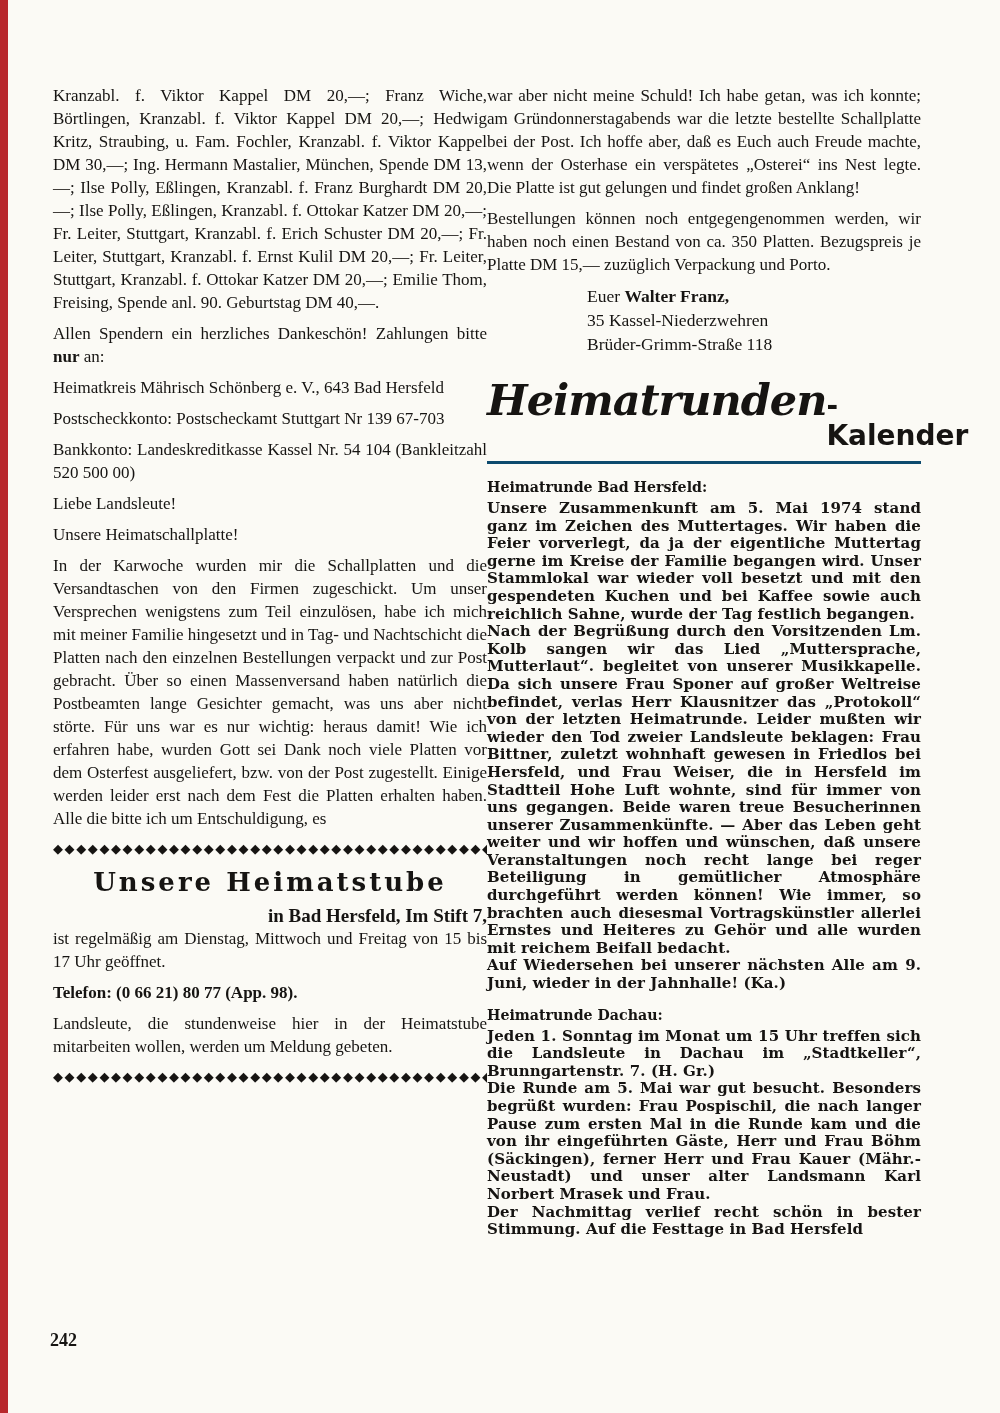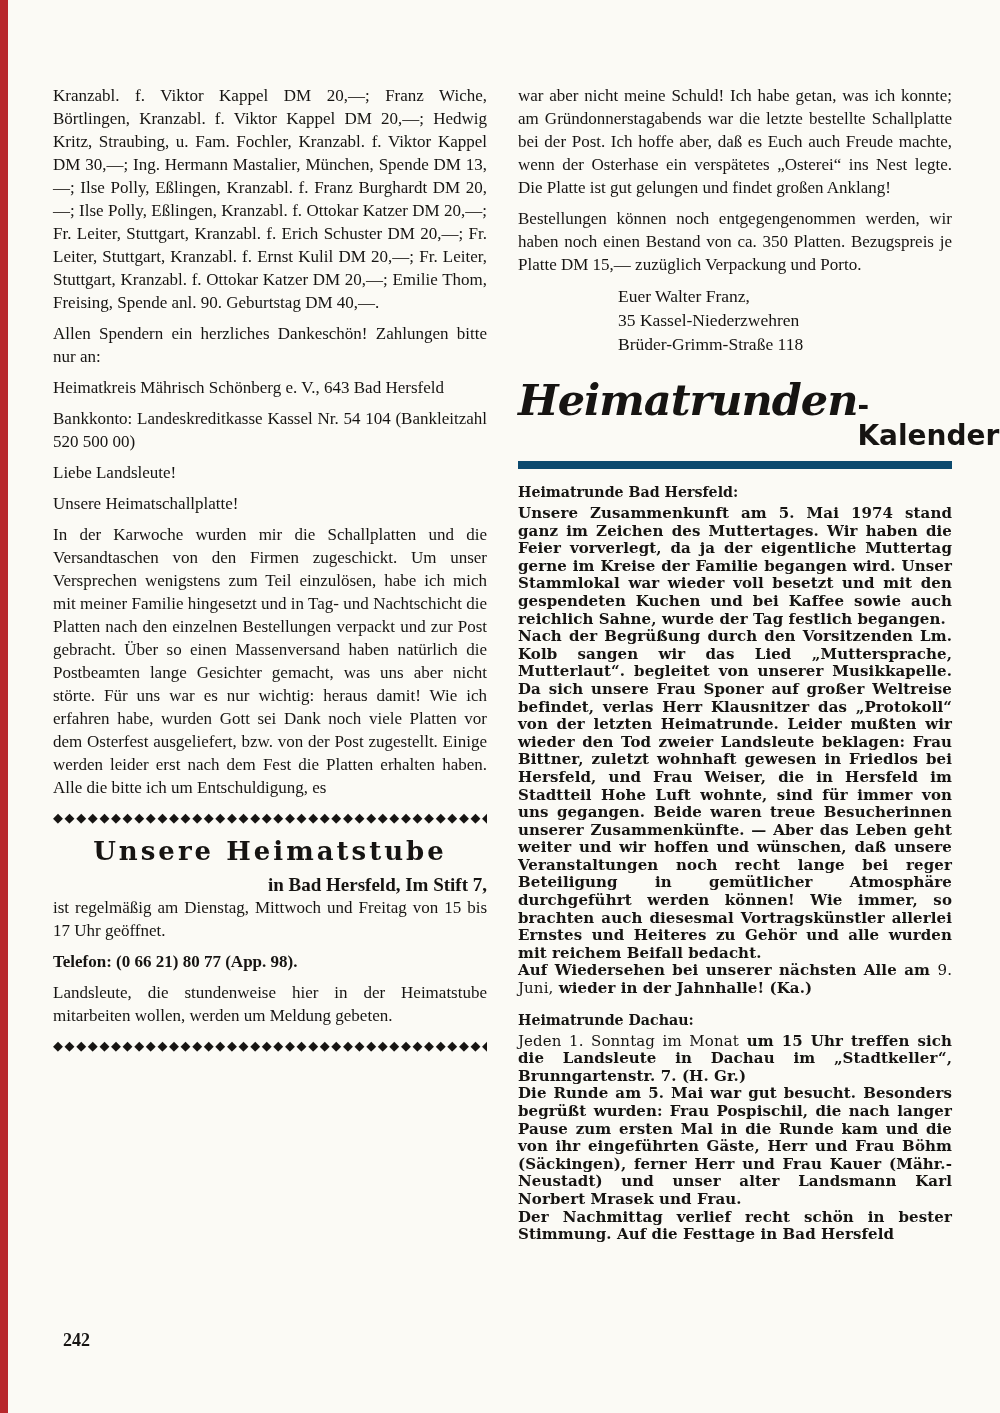--- a/index.html
+++ b/index.html
@@ -7,25 +7,25 @@
   body {
     width:1000px; height:1413px;
     background:#fbfaf5;
     color:#161412;
     font-family:"Liberation Serif", serif;
     overflow:hidden;
     position:relative;
   }
   .page { position:relative; width:1000px; height:1413px; overflow:hidden; }
   .red-stripe { position:absolute; left:0; top:0; width:8px; height:1413px; }
-  .content { display:flex; gap:31px; padding:84px 32px 0 53px; }
+  .content { display:flex; padding:84px 32px 0 53px; }
   .col { width:434px; }
 
   .body { font-size:17px; line-height:23px; text-align:justify; margin-bottom:8px; }
-  .body b, b { font-weight:400;margin-top:20px; }
+  .body b, b { font-weight:700;margin-top:20px; }
   .gap-top { margin-top:6px; }
 
   .divider {
     font-size:13px; line-height:13px; letter-spacing:1.6px;
     white-space:nowrap; overflow:hidden; margin:12px 0;
   }
 
   .stube-title {
     font-family:"DejaVu Serif", serif; font-weight:700;
     font-size:26px; line-height:30px; letter-spacing:3px;
@@ -34,21 +34,21 @@
   .stube-sub {
     font-weight:700; font-size:19px; line-height:22px;
     text-align:right; 
   }
   .bold-line { font-weight:700; }
 
   .signature { margin:4px 0 0 100px; font-size:17.5px; line-height:24px; }
 
   .kal-title {
     display:flex; align-items:baseline;
-    border-bottom:8px solid #0c4a6e;
+    border-bottom:3px solid #0c4a6e;
     padding-bottom:10px; margin:22px 0 14px;
   }
   .kal-script {
     font-family:"DejaVu Serif", serif;
     font-style:italic; font-weight:700;
     font-size:43px; line-height:44px; letter-spacing:-1px;
   }
   .kal-rest {
     font-family:"DejaVu Sans", sans-serif;
     font-weight:700; font-size:28px; line-height:30px;
@@ -60,41 +60,42 @@
     text-align:justify; letter-spacing:0.1px;
   }
   .small-header {
     font-family:"DejaVu Serif", serif;
     font-weight:700; font-size:14.2px; line-height:18px;
     margin:13px 0 4px;
   }
   .small-header.first { margin-top:8px; }
 
   .page-number {
-    position:absolute; left:63px; top:1330px;
+    position:absolute; left:50px; top:1330px;
     font-weight:700; font-size:18px;
   }
 </style>
 </head>
 <body>
 
 <div class="page">
 
   <div class="red-stripe" id="red-stripe" style="background: rgb(184, 39, 44);"></div>
 
   <div class="content">
 
     <div class="col">
 
       <p class="body">Kranzabl. f. Viktor Kappel DM 20,—; Franz Wiche, Börtlingen, Kranzabl. f. Viktor Kappel DM 20,—; Hedwig Kritz, Straubing, u. Fam. Fochler, Kranzabl. f. Viktor Kappel DM 30,—; Ing. Hermann Mastalier, München, Spende DM 13,—; Ilse Polly, Eßlingen, Kranzabl. f. Franz Burghardt DM 20,—; Ilse Polly, Eßlingen, Kranzabl. f. Ottokar Katzer DM 20,—; Fr. Leiter, Stuttgart, Kranzabl. f. Erich Schuster DM 20,—; Fr. Leiter, Stuttgart, Kranzabl. f. Ernst Kulil DM 20,—; Fr. Leiter, Stuttgart, Kranzabl. f. Ottokar Katzer DM 20,—; Emilie Thom, Freising, Spende anl. 90. Geburtstag DM 40,—.</p>
 
       <p class="body"><span>Allen Spendern ein herzliches Dankeschön! Zahlungen bitte </span><b>nur</b><span> an:</span></p>
 
       <p class="body">Heimatkreis Mährisch Schönberg e. V., 643 Bad Hersfeld</p>
 
+      <p class="body">Postscheckkonto: Postscheckamt Stuttgart Nr 139 67-703</p>
 
       <p class="body">Bankkonto: Landeskreditkasse Kassel Nr. 54 104 (Bankleitzahl 520 500 00)</p>
 
       <p class="body">Liebe Landsleute!</p>
 
       <p class="body gap-top">Unsere Heimatschallplatte!</p>
 
       <p class="body">In der Karwoche wurden mir die Schallplatten und die Versandtaschen von den Firmen zugeschickt. Um unser Versprechen wenigstens zum Teil einzulösen, habe ich mich mit meiner Familie hingesetzt und in Tag- und Nachtschicht die Platten nach den einzelnen Bestellungen verpackt und zur Post gebracht. Über so einen Massenversand haben natürlich die Postbeamten lange Gesichter gemacht, was uns aber nicht störte. Für uns war es nur wichtig: heraus damit! Wie ich erfahren habe, wurden Gott sei Dank noch viele Platten vor dem Osterfest ausgeliefert, bzw. von der Post zugestellt. Einige werden leider erst nach dem Fest die Platten erhalten haben. Alle die bitte ich um Entschuldigung, es</p>
 
       <div class="divider">◆◆◆◆◆◆◆◆◆◆◆◆◆◆◆◆◆◆◆◆◆◆◆◆◆◆◆◆◆◆◆◆◆◆◆◆◆◆◆◆</div>

